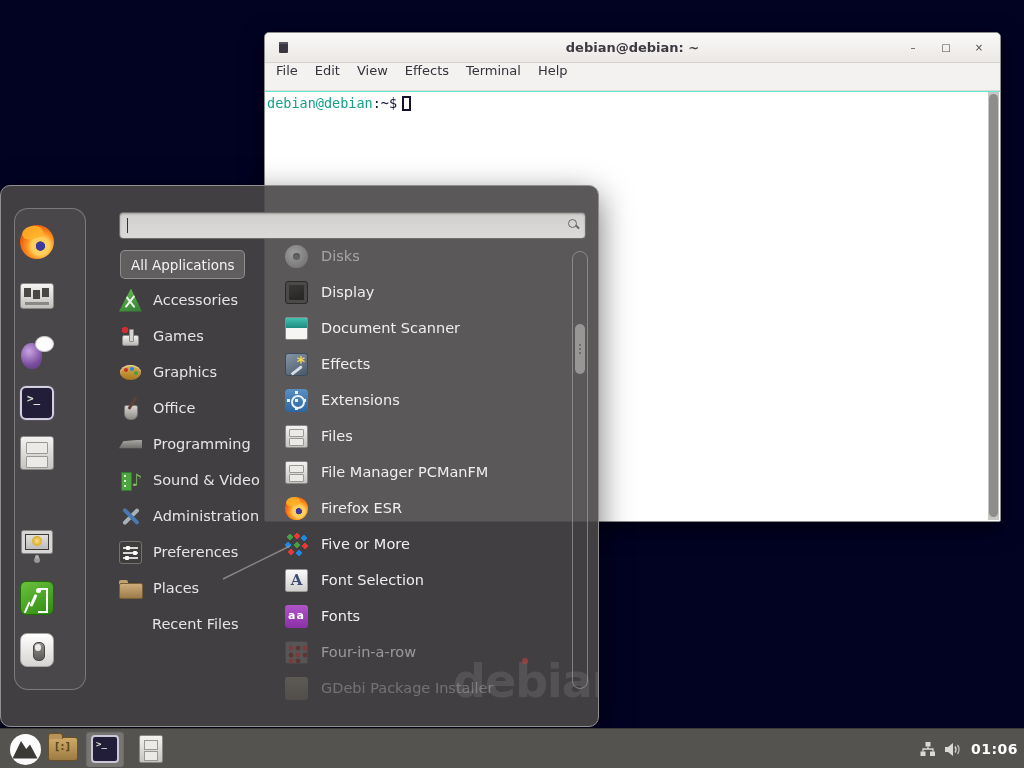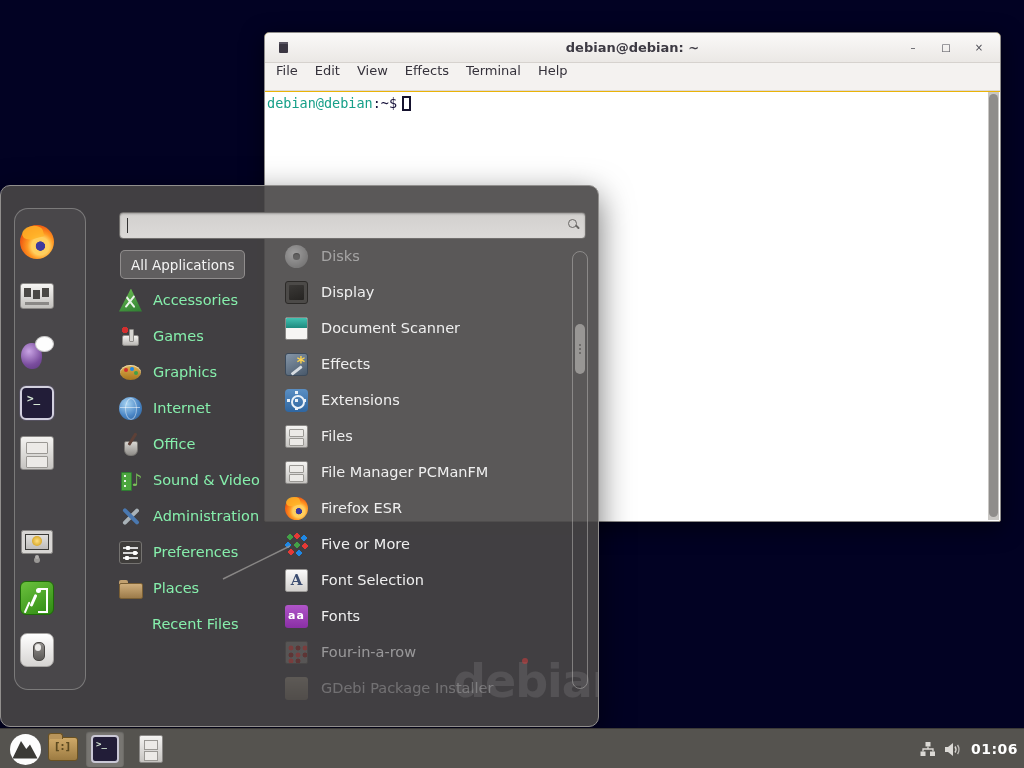--- a/index.html
+++ b/index.html
@@ -4,21 +4,21 @@
 <style>
   * { margin:0; padding:0; box-sizing:border-box; }
   html,body { width:1024px; height:768px; overflow:hidden; }
   body { font-family:"DejaVu Sans", sans-serif; position:relative; background:#020223; }
 
   
   .desktop { position:absolute; inset:0; background:#020223; }
 
   
   .term-win { position:absolute; left:264px; top:32px; width:737px; height:490px;
-    border:1px solid #8f8d8b; border-radius:5px 5px 2px 2px; background:#eab308;
+    border:1px solid #8f8d8b; border-radius:5px 5px 2px 2px; background:#5eead4;
     box-shadow:0 6px 22px rgba(0,0,0,.55); z-index:1; overflow:hidden; }
   .term-titlebar { height:30px; background:linear-gradient(#faf9f8,#ebe8e5);
     border-bottom:1px solid #d6d2ce; position:relative; display:flex; align-items:center; }
   .term-win-icon { position:absolute; left:14px; top:9px; width:9px; height:11px;
     background:#3b3742; border-radius:1px; box-shadow:inset 0 2px 0 #5a5662; }
   .term-title { flex:1; text-align:center; font-size:13px; font-weight:bold; color:#3d3a43; }
   .term-controls { position:absolute; right:14px; top:0; height:30px; display:flex; align-items:center; gap:19px; }
   .wbtn { width:14px; height:14px; display:flex; align-items:center; justify-content:center;
     font-size:10px; color:#4a4a52; cursor:default; line-height:1; }
   .term-menubar { height:28px; background:#f4f2f0; border-bottom:1px solid #ddd9d5;
@@ -52,21 +52,21 @@
     border:1.6px solid #6a6866; border-radius:50%; }
   .search-glass::after { content:""; position:absolute; width:5px; height:1.8px; background:#6a6866;
     transform:rotate(45deg); right:-4px; bottom:-1px; border-radius:1px; }
 
   .all-apps-btn { position:absolute; left:119px; top:64px; width:125px; height:29px;
     background:rgba(122,120,120,.55); border:1px solid rgba(165,163,161,.7); border-radius:5px;
     color:#f4f4f4; font-size:13.5px; display:flex; align-items:center; padding-left:10px; cursor:pointer; }
 
   .cat-list { position:absolute; left:118px; top:96px; width:168px; }
   .cat-row { height:36px; display:flex; align-items:center; gap:11px; cursor:pointer; }
-  .cat-row .label { font-size:14.5px; color:#86efac; white-space:nowrap; }
+  .cat-row .label { font-size:14.5px; color:#e5e5e5; white-space:nowrap; }
   .cat-row.no-icon .label { margin-left:33px; }
 
   .app-list { position:absolute; left:284px; top:52px; width:286px; }
   .app-row { height:36px; display:flex; align-items:center; gap:13px; cursor:pointer; }
   .app-row .label { font-size:14.5px; color:#efefef; white-space:nowrap; }
   .app-row.dim { opacity:.5; }
   .app-row.dim2 { opacity:.28; }
 
   .app-scrollbar { position:absolute; left:571px; top:65px; width:16px; height:438px;
     border:1px solid rgba(180,178,176,.55); border-radius:8px; }
@@ -311,26 +311,26 @@
       </div>
       <div class="cat-row">
         <span class="cic ic-games"></span>
         <span class="label">Games</span>
       </div>
       <div class="cat-row">
         <span class="cic ic-graphics"></span>
         <span class="label">Graphics</span>
       </div>
       <div class="cat-row">
-        <span class="cic ic-internet"></span>
-        <span class="label">Internet</span>
-      </div>
-      <div class="cat-row">
         <span class="cic ic-office"></span>
         <span class="label">Office</span>
+      </div>
+      <div class="cat-row">
+        <span class="cic ic-programming"></span>
+        <span class="label">Programming</span>
       </div>
       <div class="cat-row">
         <span class="cic ic-soundvideo"></span>
         <span class="label">Sound &amp; Video</span>
       </div>
       <div class="cat-row">
         <span class="cic ic-administration"></span>
         <span class="label">Administration</span>
       </div>
       <div class="cat-row">

